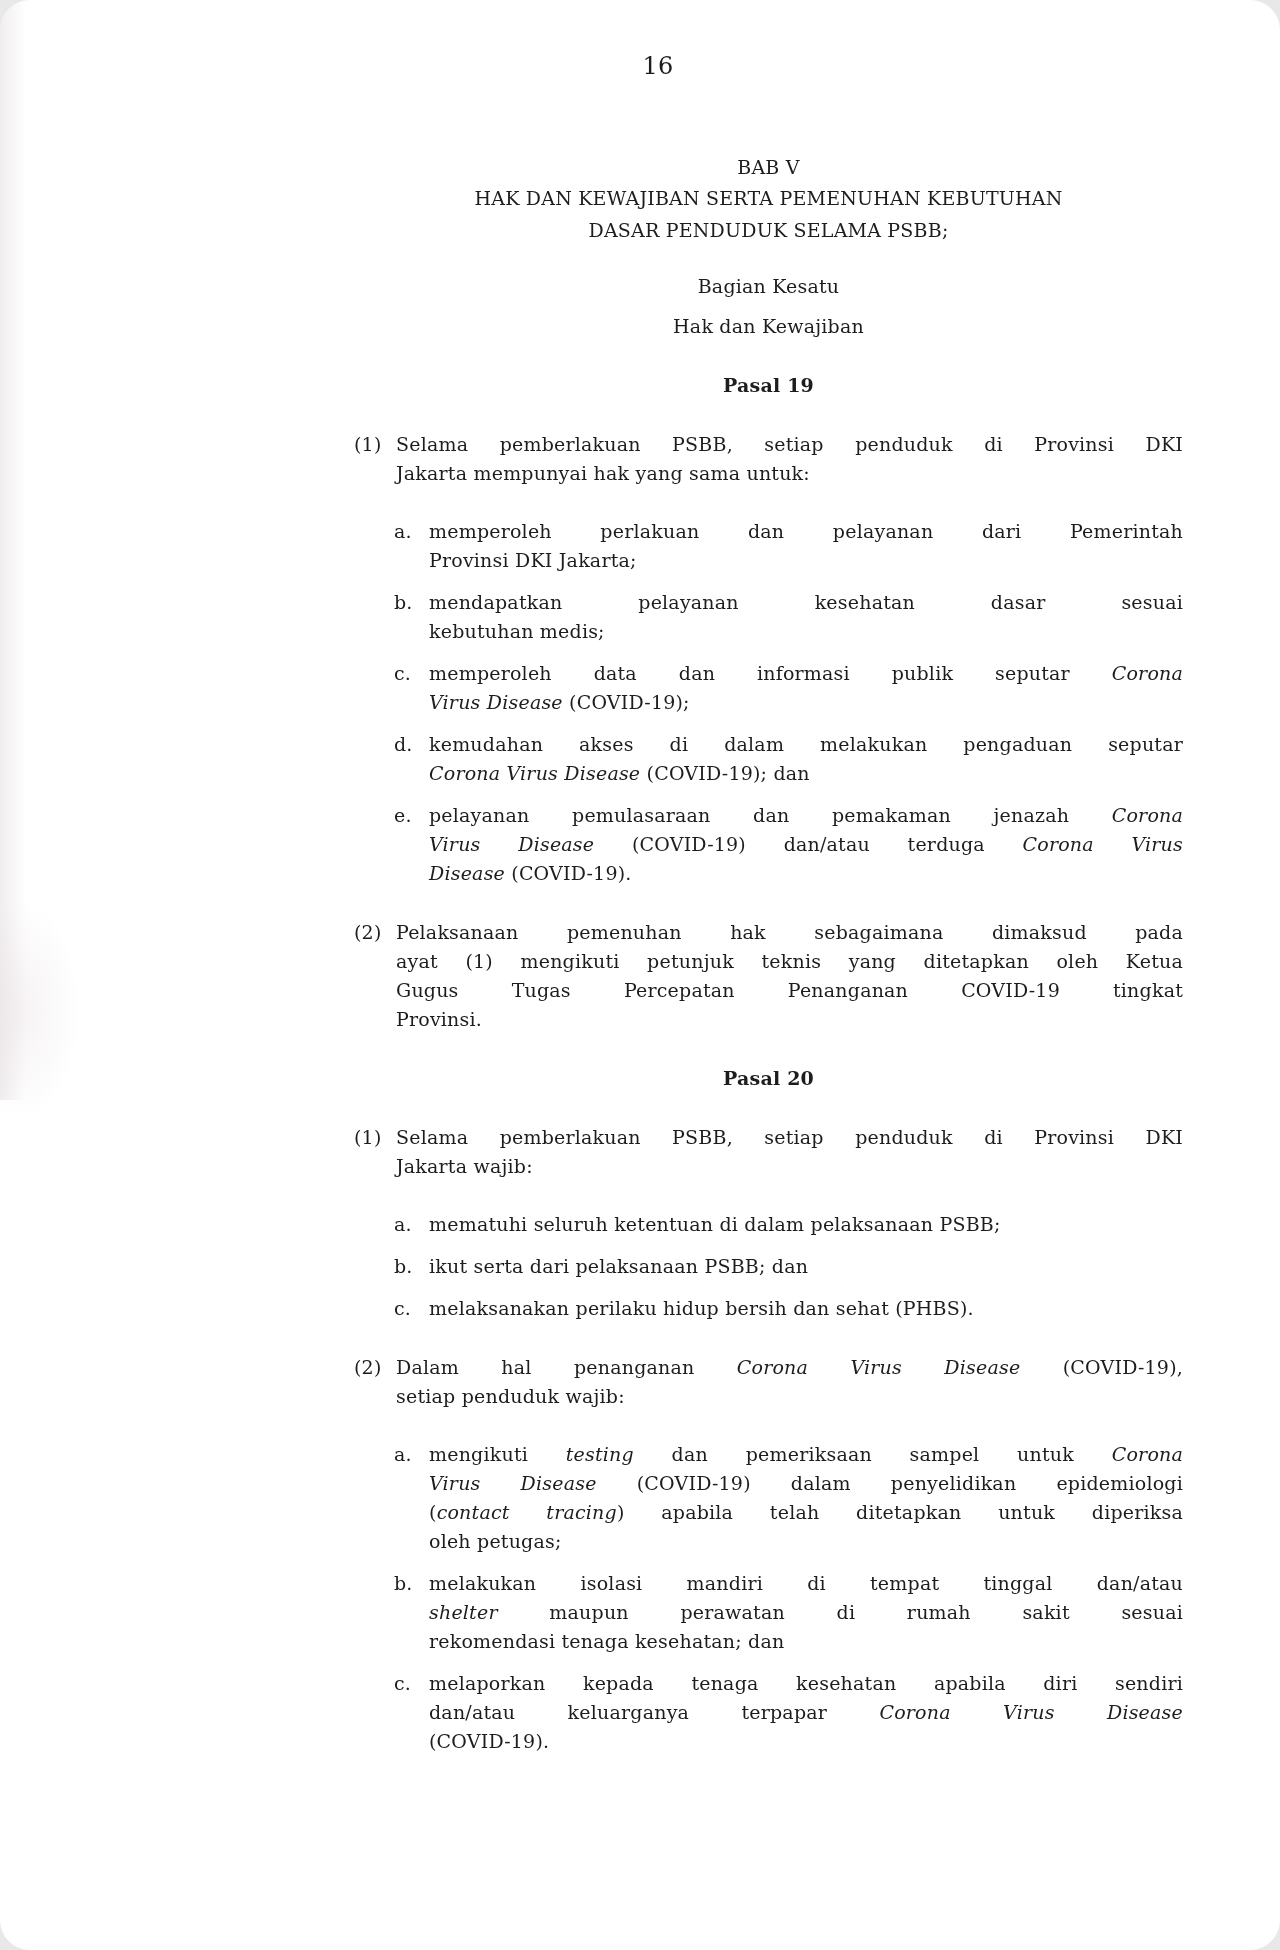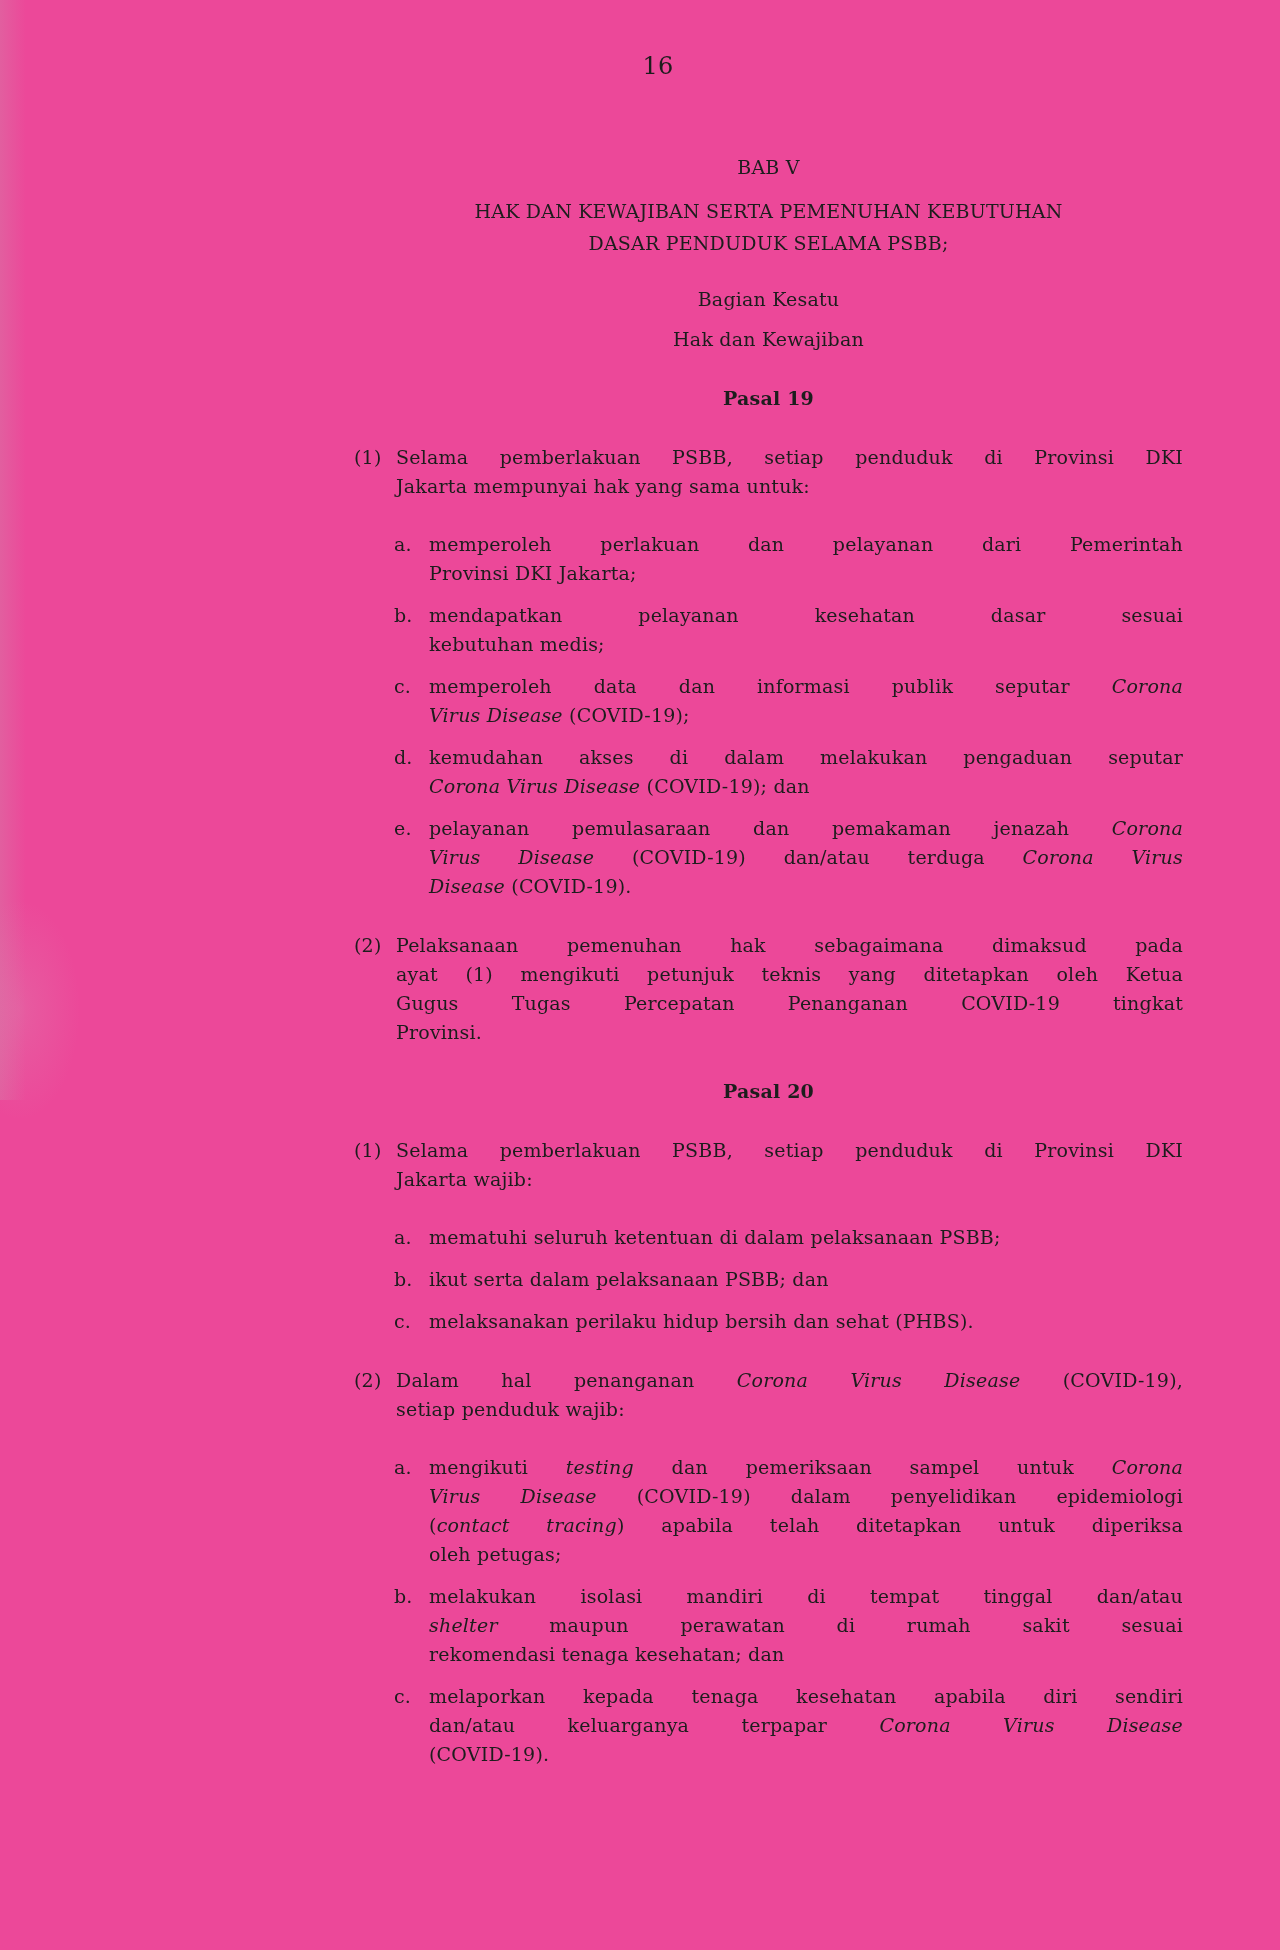--- a/index.html
+++ b/index.html
@@ -1,25 +1,26 @@
 <!DOCTYPE html>
 <html><head>
 <meta charset="utf-8">
 <style>
   html,body { margin:0; padding:0; background:#e8e8e8; }
   .page {
     position: relative;
     width: 1280px;
     height: 1950px;
     margin: 0 auto;
-    background: #ec4899;
+    background: #ffffff;
     overflow: hidden;
     font-family: "DejaVu Serif", serif;
     color: #1d1d1d;
     letter-spacing: 0.2px;
+    border-radius: 30px;
   }
   
   .scan-shadow-left {
     position:absolute; left:0; top:0; width:26px; height:1100px;
     background: linear-gradient(to right, rgba(190,175,182,0.22), rgba(190,175,182,0));
     pointer-events:none;
   }
   .scan-blemish {
     position:absolute; left:-40px; top:900px; width:120px; height:220px;
     background: radial-gradient(closest-side, rgba(205,185,195,0.18), rgba(205,185,195,0));
@@ -28,21 +29,21 @@
   .pageno {
     position:absolute; left:623px; top:52px; width:70px;
     text-align:center; font-size:24px; line-height:29px;
   }
   .doc {
     position:absolute; left:354px; top:0; width:829px;
     font-size:19px; line-height:29px;
   }
   .h { text-align:center; }
   .chapter   { margin-top:153px; }
-  .title     { margin-top:13px; line-height:32px; }
+  .title     { line-height:32px; }
   .part      { margin-top:26px; }
   .part-title{ margin-top:11px; }
   .sec-heading { margin-top:30px; text-align:center;font-weight:bold; }
   .num-item { margin-top:30px; position:relative; padding-left:42px; }
   .num-item > .marker { position:absolute; left:0; top:0; }
   .sub-list { margin-top:29px; margin-left:40px; }
   .sub-item { position:relative; padding-left:35px; }
   .sub-item + .sub-item { margin-top:13px; }
   .sub-item > .marker { position:absolute; left:0; top:0; }
   .ln { text-align:left; }
@@ -114,21 +115,21 @@
           <div class="ln j">Selama pemberlakuan PSBB, setiap penduduk di Provinsi DKI</div>
           <div class="ln">Jakarta wajib:</div>
         </div>
         <div class="sub-list">
           <div class="sub-item">
             <span class="marker">a.</span>
             <div class="ln">mematuhi seluruh ketentuan di dalam pelaksanaan PSBB;</div>
           </div>
           <div class="sub-item">
             <span class="marker">b.</span>
-            <div class="ln">ikut serta dalam pelaksanaan PSBB; dan</div>
+            <div class="ln">ikut serta dari pelaksanaan PSBB; dan</div>
           </div>
           <div class="sub-item">
             <span class="marker">c.</span>
             <div class="ln">melaksanakan perilaku hidup bersih dan sehat (PHBS).</div>
           </div>
         </div>
         <div class="num-item">
           <span class="marker">(2)</span>
           <div class="ln j">Dalam hal penanganan <i>Corona Virus Disease</i> (COVID-19),</div>
           <div class="ln">setiap penduduk wajib:</div>

